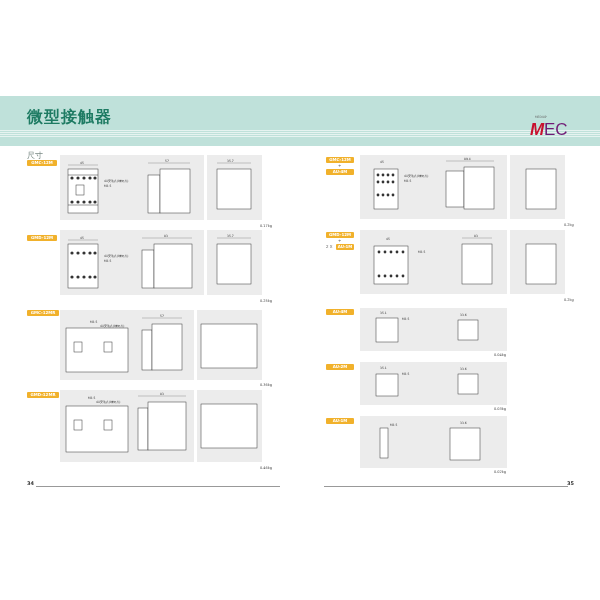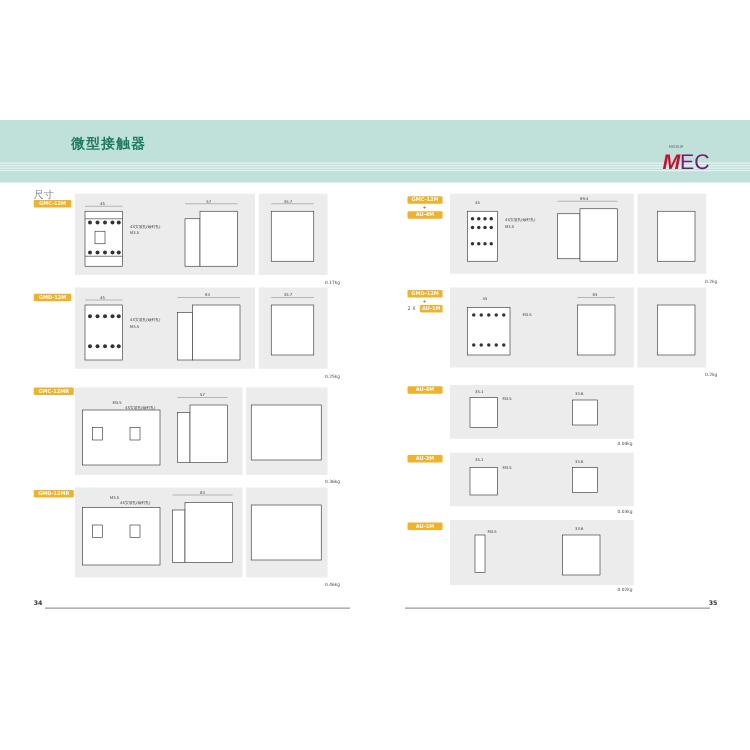--- a/index.html
+++ b/index.html
@@ -1,19 +1,19 @@
 <!DOCTYPE html>
 <html><head>
 <meta charset="utf-8">
 <style>
   html,body{margin:0;padding:0;}
   body{width:600px;height:600px;background:#fff;position:relative;overflow:hidden;font-family:"DejaVu Sans",sans-serif;}
   .banner{position:absolute;left:0;top:96px;width:600px;height:50px;background:#bfe1da;}
   .banner .line{position:absolute;left:0;width:600px;height:1px;background:#e6f3f0;}
-  .title{position:absolute;left:27px;top:107px;font-size:11px;font-weight:bold;color:#1e7b63;letter-spacing:1px;margin-left:30px;}
+  .title{position:absolute;left:27px;top:107px;font-size:16px;font-weight:bold;color:#1e7b63;letter-spacing:1px;}
   .subtitle{position:absolute;left:27px;top:126px;font-size:8px;color:#7a8a85;margin-top:24px;}
   .logo{position:absolute;left:530px;top:118px;}
   .logo .small{position:absolute;left:5px;top:-3px;font-size:3px;color:#666;white-space:nowrap;}
   .logo .m{position:absolute;left:0;top:2px;font-size:17px;font-weight:bold;font-style:italic;color:#c8102e;font-family:"Liberation Sans",sans-serif;}
   .logo .ec{position:absolute;left:14px;top:2px;font-size:17px;color:#701a75;font-family:"Liberation Sans",sans-serif;}
   .tag{position:absolute;height:6px;background:#f1b12b;color:#fff;font-size:4px;line-height:6px;text-align:center;border-radius:1px;font-weight:bold;}
   .panel{position:absolute;background:#ececec;}
   .weight{position:absolute;font-size:3.5px;color:#444;}
   .pagenum{position:absolute;font-size:5px;font-weight:bold;color:#333;}
   .rule{position:absolute;height:1px;background:#999;}

